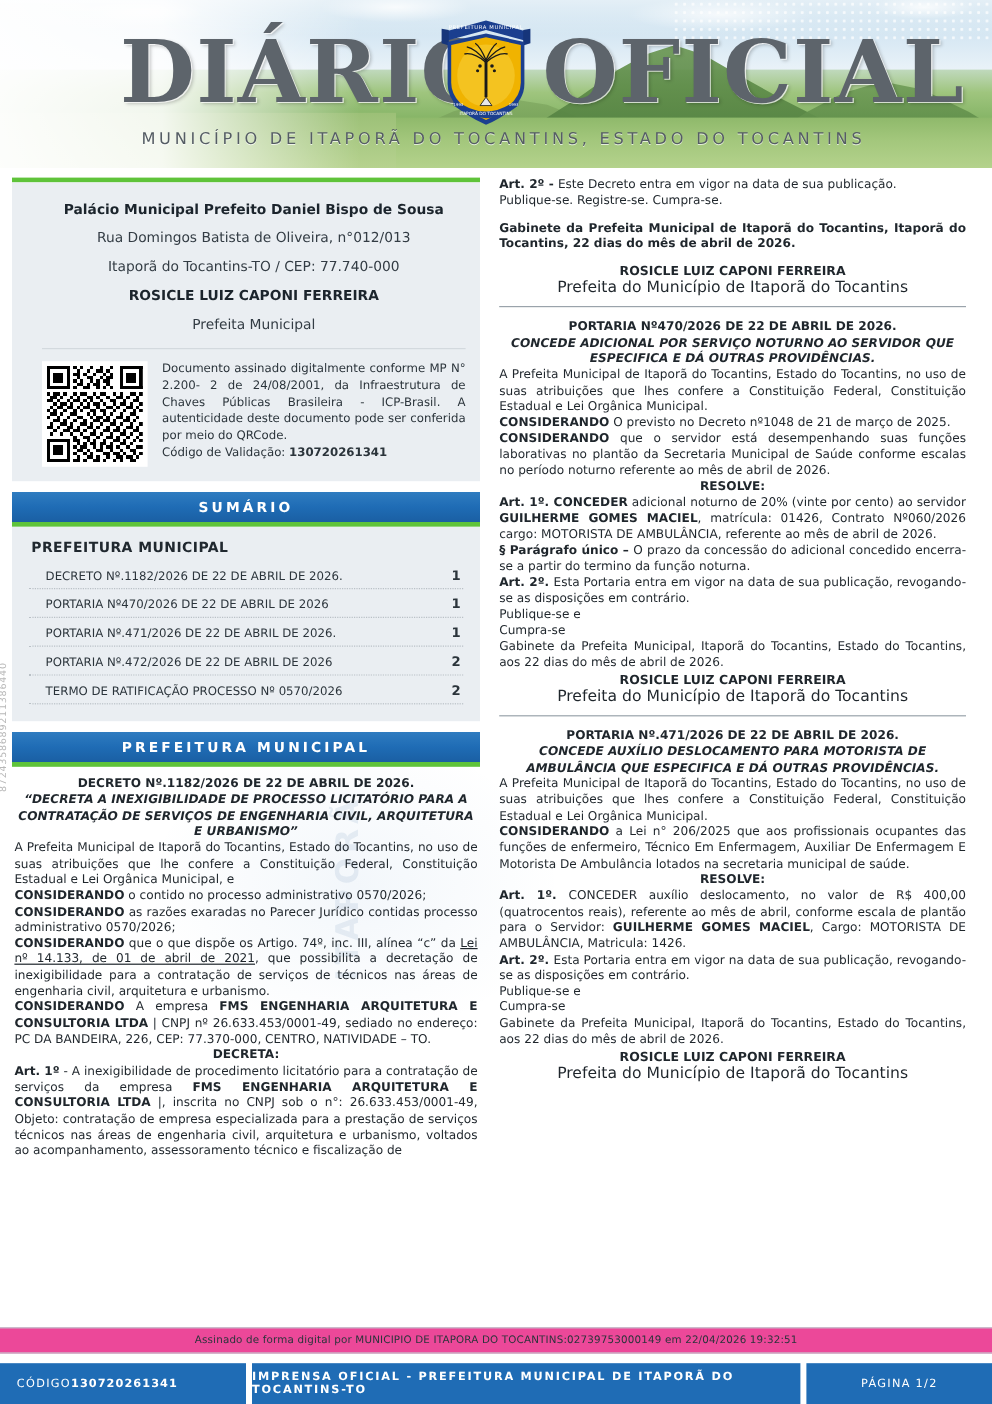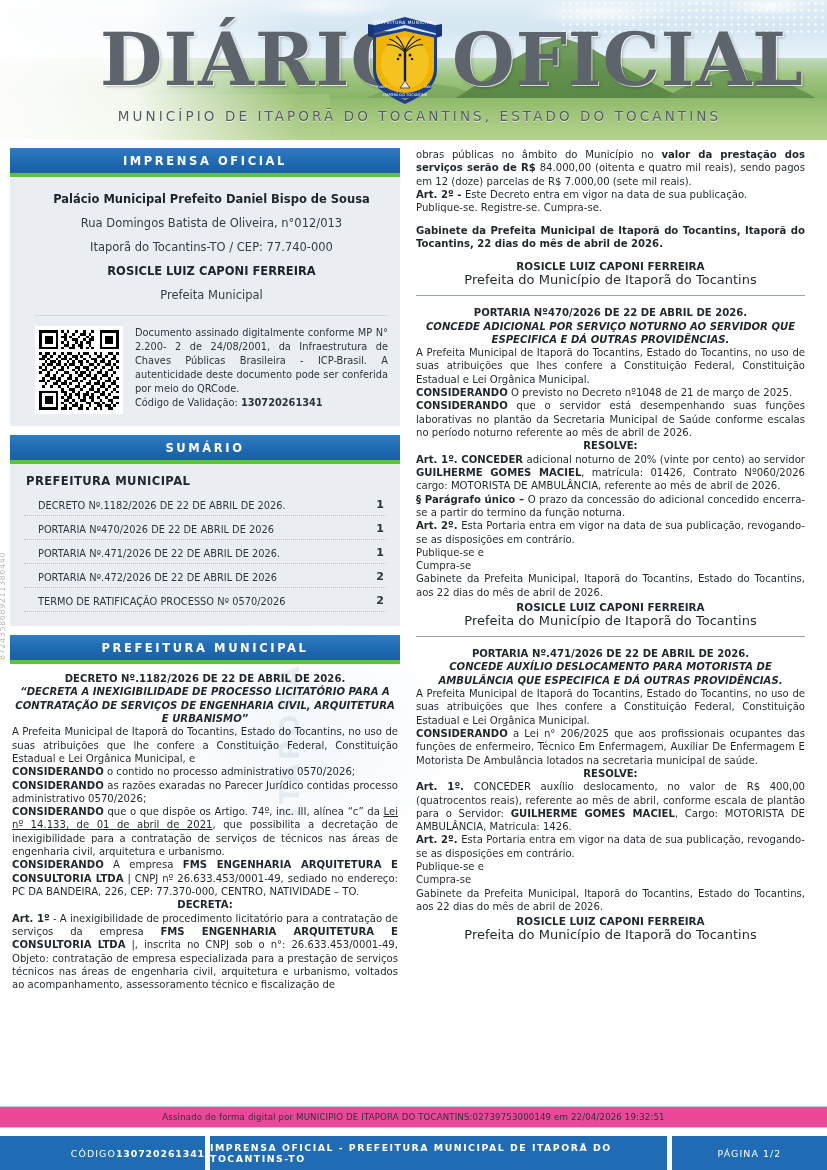--- a/index.html
+++ b/index.html
@@ -255,21 +255,21 @@
   }
   .footer {
     position: absolute; left: 0; bottom: 0; width: 827px; height: 34px;
     display: flex; gap: 5px;
   }
   .f-cell {
     background: #1f6cb5; color: #ffffff;
     display: flex; align-items: center;
     font-size: 9.4px; letter-spacing: 1.3px;
   }
-  .f-code { width: 205px; padding-left: 14px; letter-spacing: 1.1px; justify-content: flex-end; }
+  .f-code { width: 205px; padding-left: 14px; letter-spacing: 1.1px; }
   .f-code b { font-weight: bold; letter-spacing: .9px; }
   .f-mid { flex: 1; justify-content: center; font-weight: bold; letter-spacing: 1.5px; }
   .f-pg { width: 155px; justify-content: center; letter-spacing: 1.1px; }
 </style>
 </head>
 <body>
 
 <div class="page">
 
   <div class="masthead">
@@ -335,21 +335,20 @@
   <div class="body">
 
     <div class="watermark">
       <span>ITAPORÃ</span>
     </div>
     <div class="vcode">8724358689211386440</div>
 
     <div class="col">
 
       <div class="sec">
-        <div class="sec-hd">IMPRENSA OFICIAL</div>
         <div class="sec-accent"></div>
         <div class="panel">
           <div class="panel-line b">Palácio Municipal Prefeito Daniel Bispo de Sousa</div>
           <div class="panel-line">Rua Domingos Batista de Oliveira, n°012/013</div>
           <div class="panel-line">Itaporã do Tocantins-TO / CEP: 77.740-000</div>
           <div class="panel-line b">ROSICLE LUIZ CAPONI FERREIRA</div>
           <div class="panel-line">Prefeita Municipal</div>
 
           <div class="qr-row">
             <div class="qr">
@@ -648,21 +647,20 @@
         <p><b>CONSIDERANDO</b><span> que o que dispõe os Artigo. 74º, inc. III, alínea “c” da </span><u>Lei nº 14.133, de 01 de abril de 2021</u><span>, que possibilita a decretação de inexigibilidade para a contratação de serviços de técnicos nas áreas de engenharia civil, arquitetura e urbanismo.</span></p>
         <p><b>CONSIDERANDO</b><span> A empresa </span><b>FMS ENGENHARIA ARQUITETURA E CONSULTORIA LTDA</b><span> | CNPJ nº 26.633.453/0001-49, sediado no endereço: PC DA BANDEIRA, 226, CEP: 77.370-000, CENTRO, NATIVIDADE – TO.</span></p>
         <p class="bc">DECRETA:</p>
         <p><b>Art. 1º</b><span> - A inexigibilidade de procedimento licitatório para a contratação de serviços da empresa </span><b>FMS ENGENHARIA ARQUITETURA E CONSULTORIA LTDA</b><span> |, inscrita no CNPJ sob o n°: 26.633.453/0001-49, Objeto: contratação de empresa especializada para a prestação de serviços técnicos nas áreas de engenharia civil, arquitetura e urbanismo, voltados ao acompanhamento, assessoramento técnico e fiscalização de</span></p>
       </div>
     </div>
 
     <div class="col col-right">
 
       <div class="art" style="padding-top:0">
-        <p><span>obras públicas no âmbito do Município no </span><b>valor da prestação dos serviços serão de R$</b><span> 84.000,00 (oitenta e quatro mil reais), sendo pagos em 12 (doze) parcelas de R$ 7.000,00 (sete mil reais).</span></p>
         <p><b>Art. 2º - </b><span>Este Decreto entra em vigor na data de sua publicação.</span></p>
         <p>Publique-se. Registre-se. Cumpra-se.</p>
         <div class="gap"></div>
         <p><b>Gabinete da Prefeita Municipal de Itaporã do Tocantins, Itaporã do Tocantins, 22 dias do mês de abril de 2026.</b></p>
         <div class="sig-name">ROSICLE LUIZ CAPONI FERREIRA</div>
         <div class="sig-role">Prefeita do Município de Itaporã do Tocantins</div>
         <div class="rule"></div>
       </div>
 
       <div class="art" style="padding-top:0">

